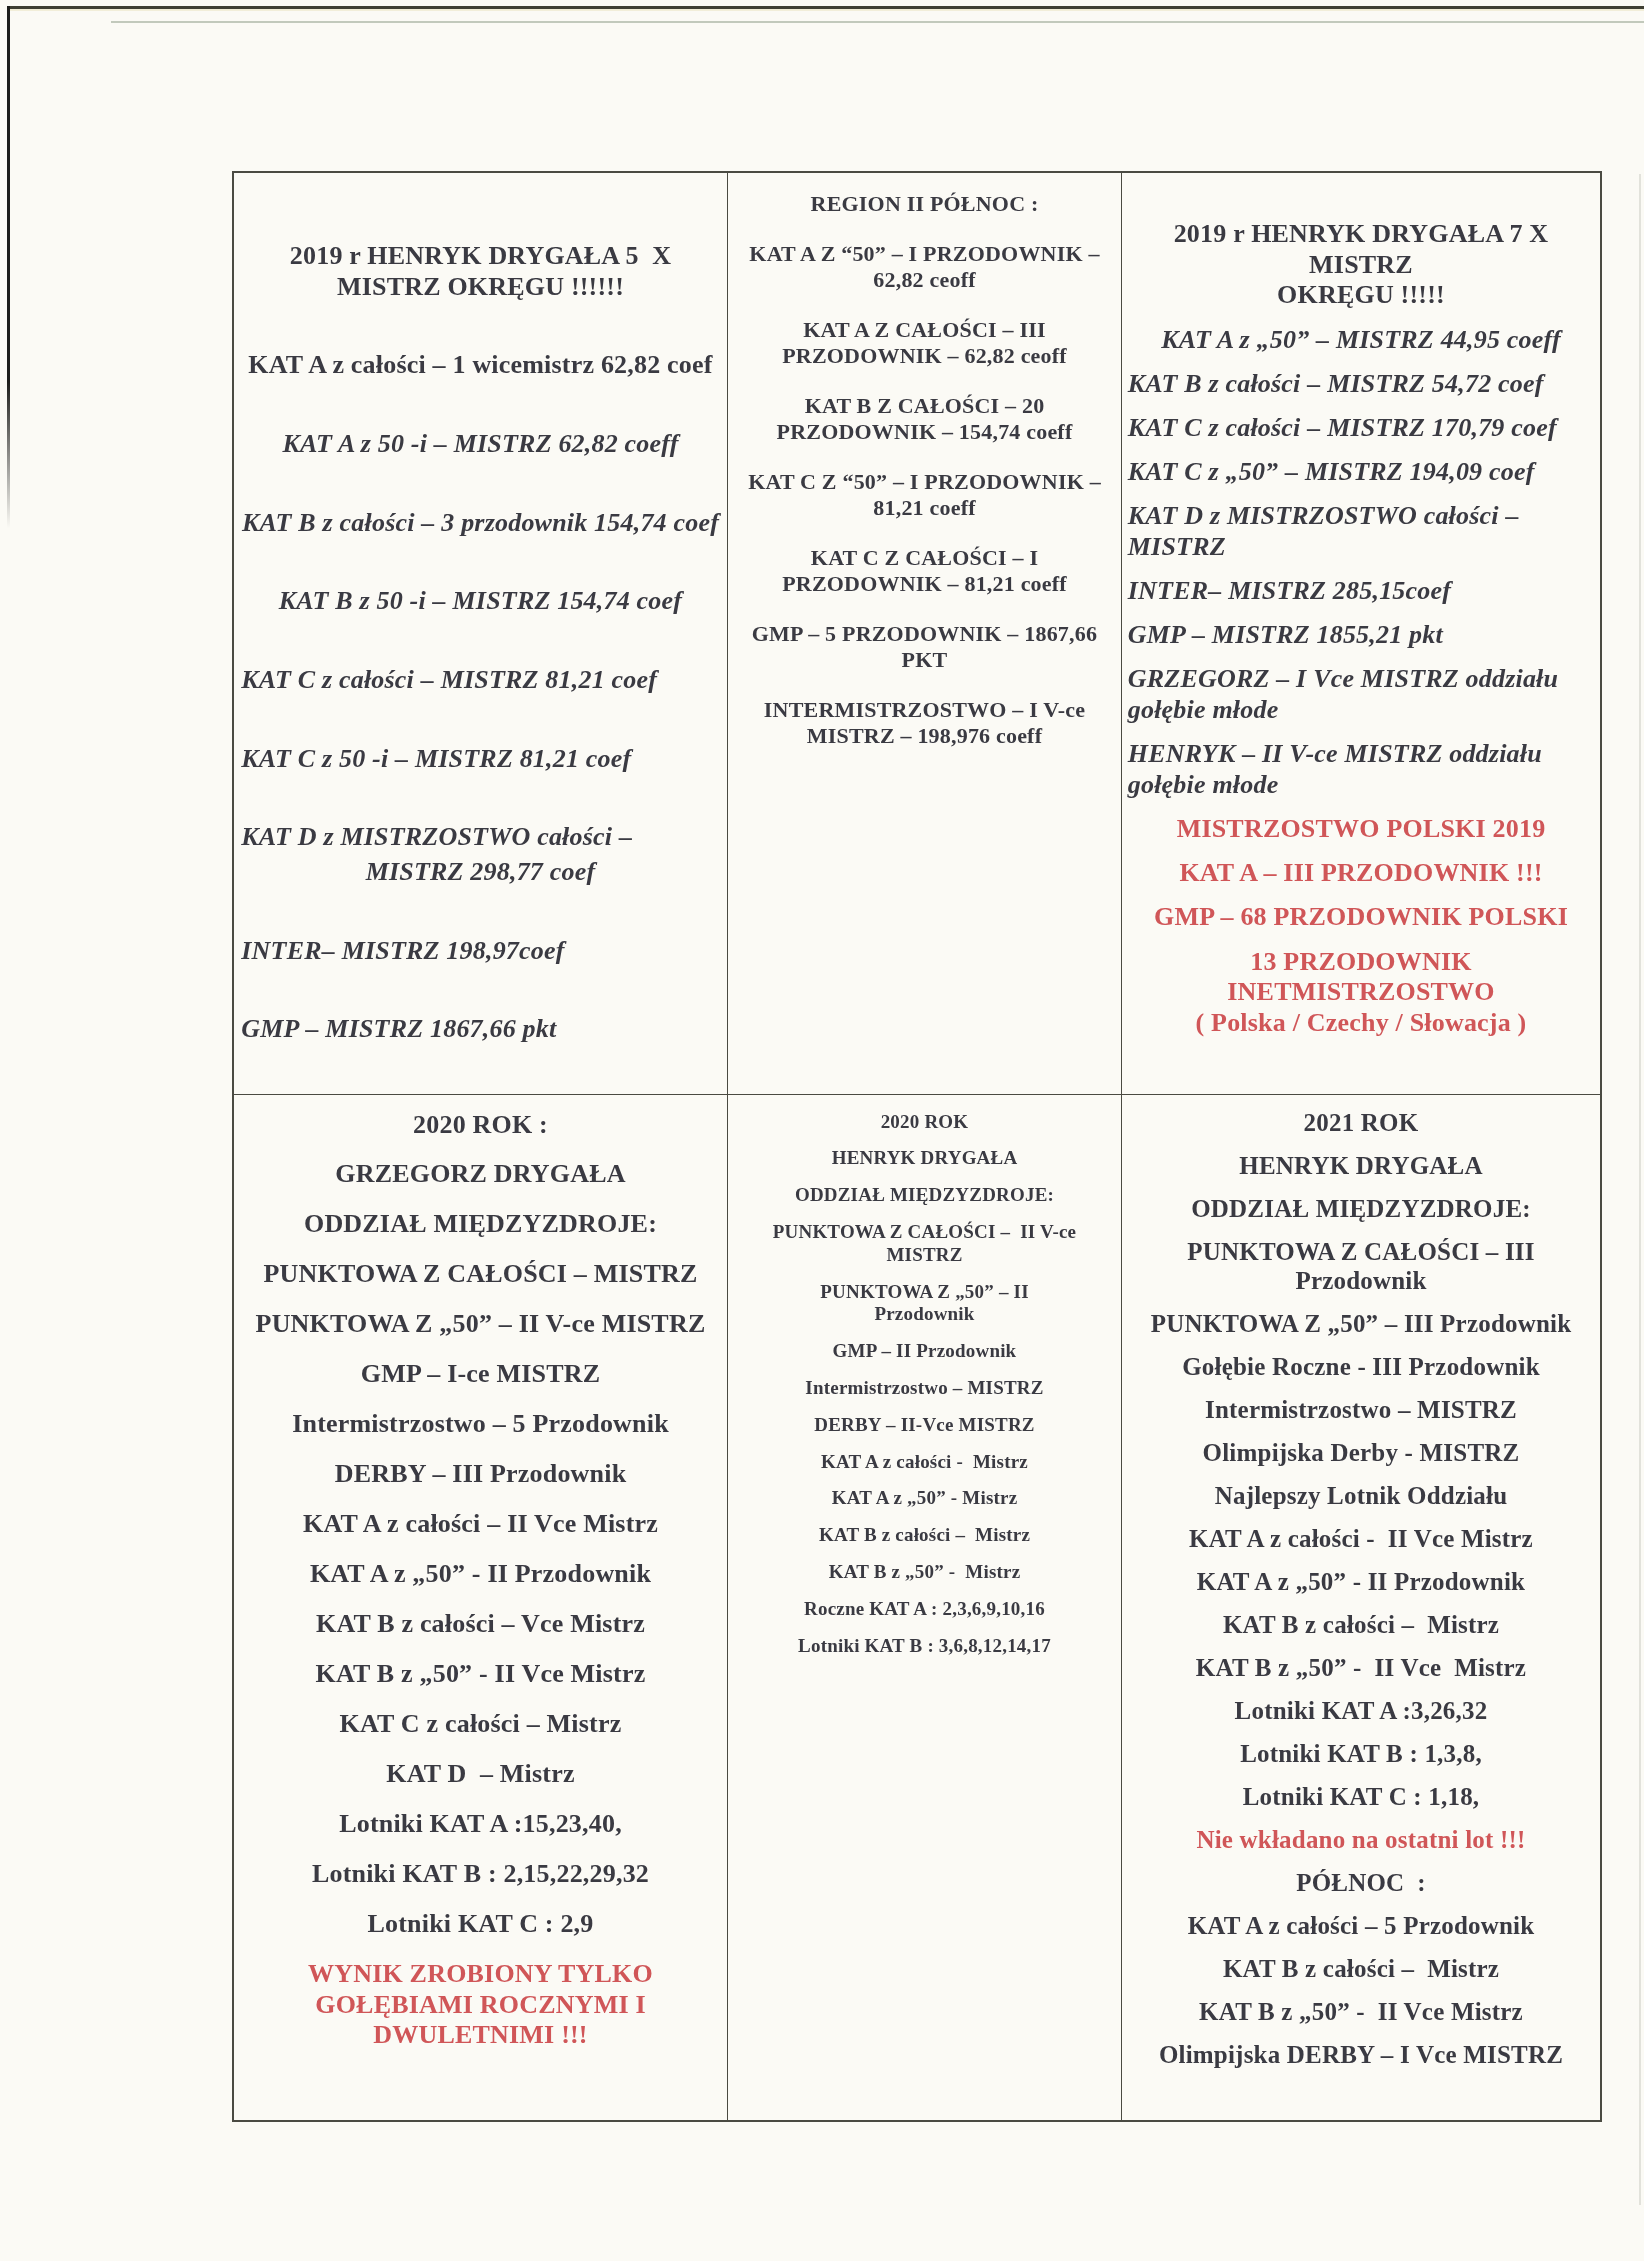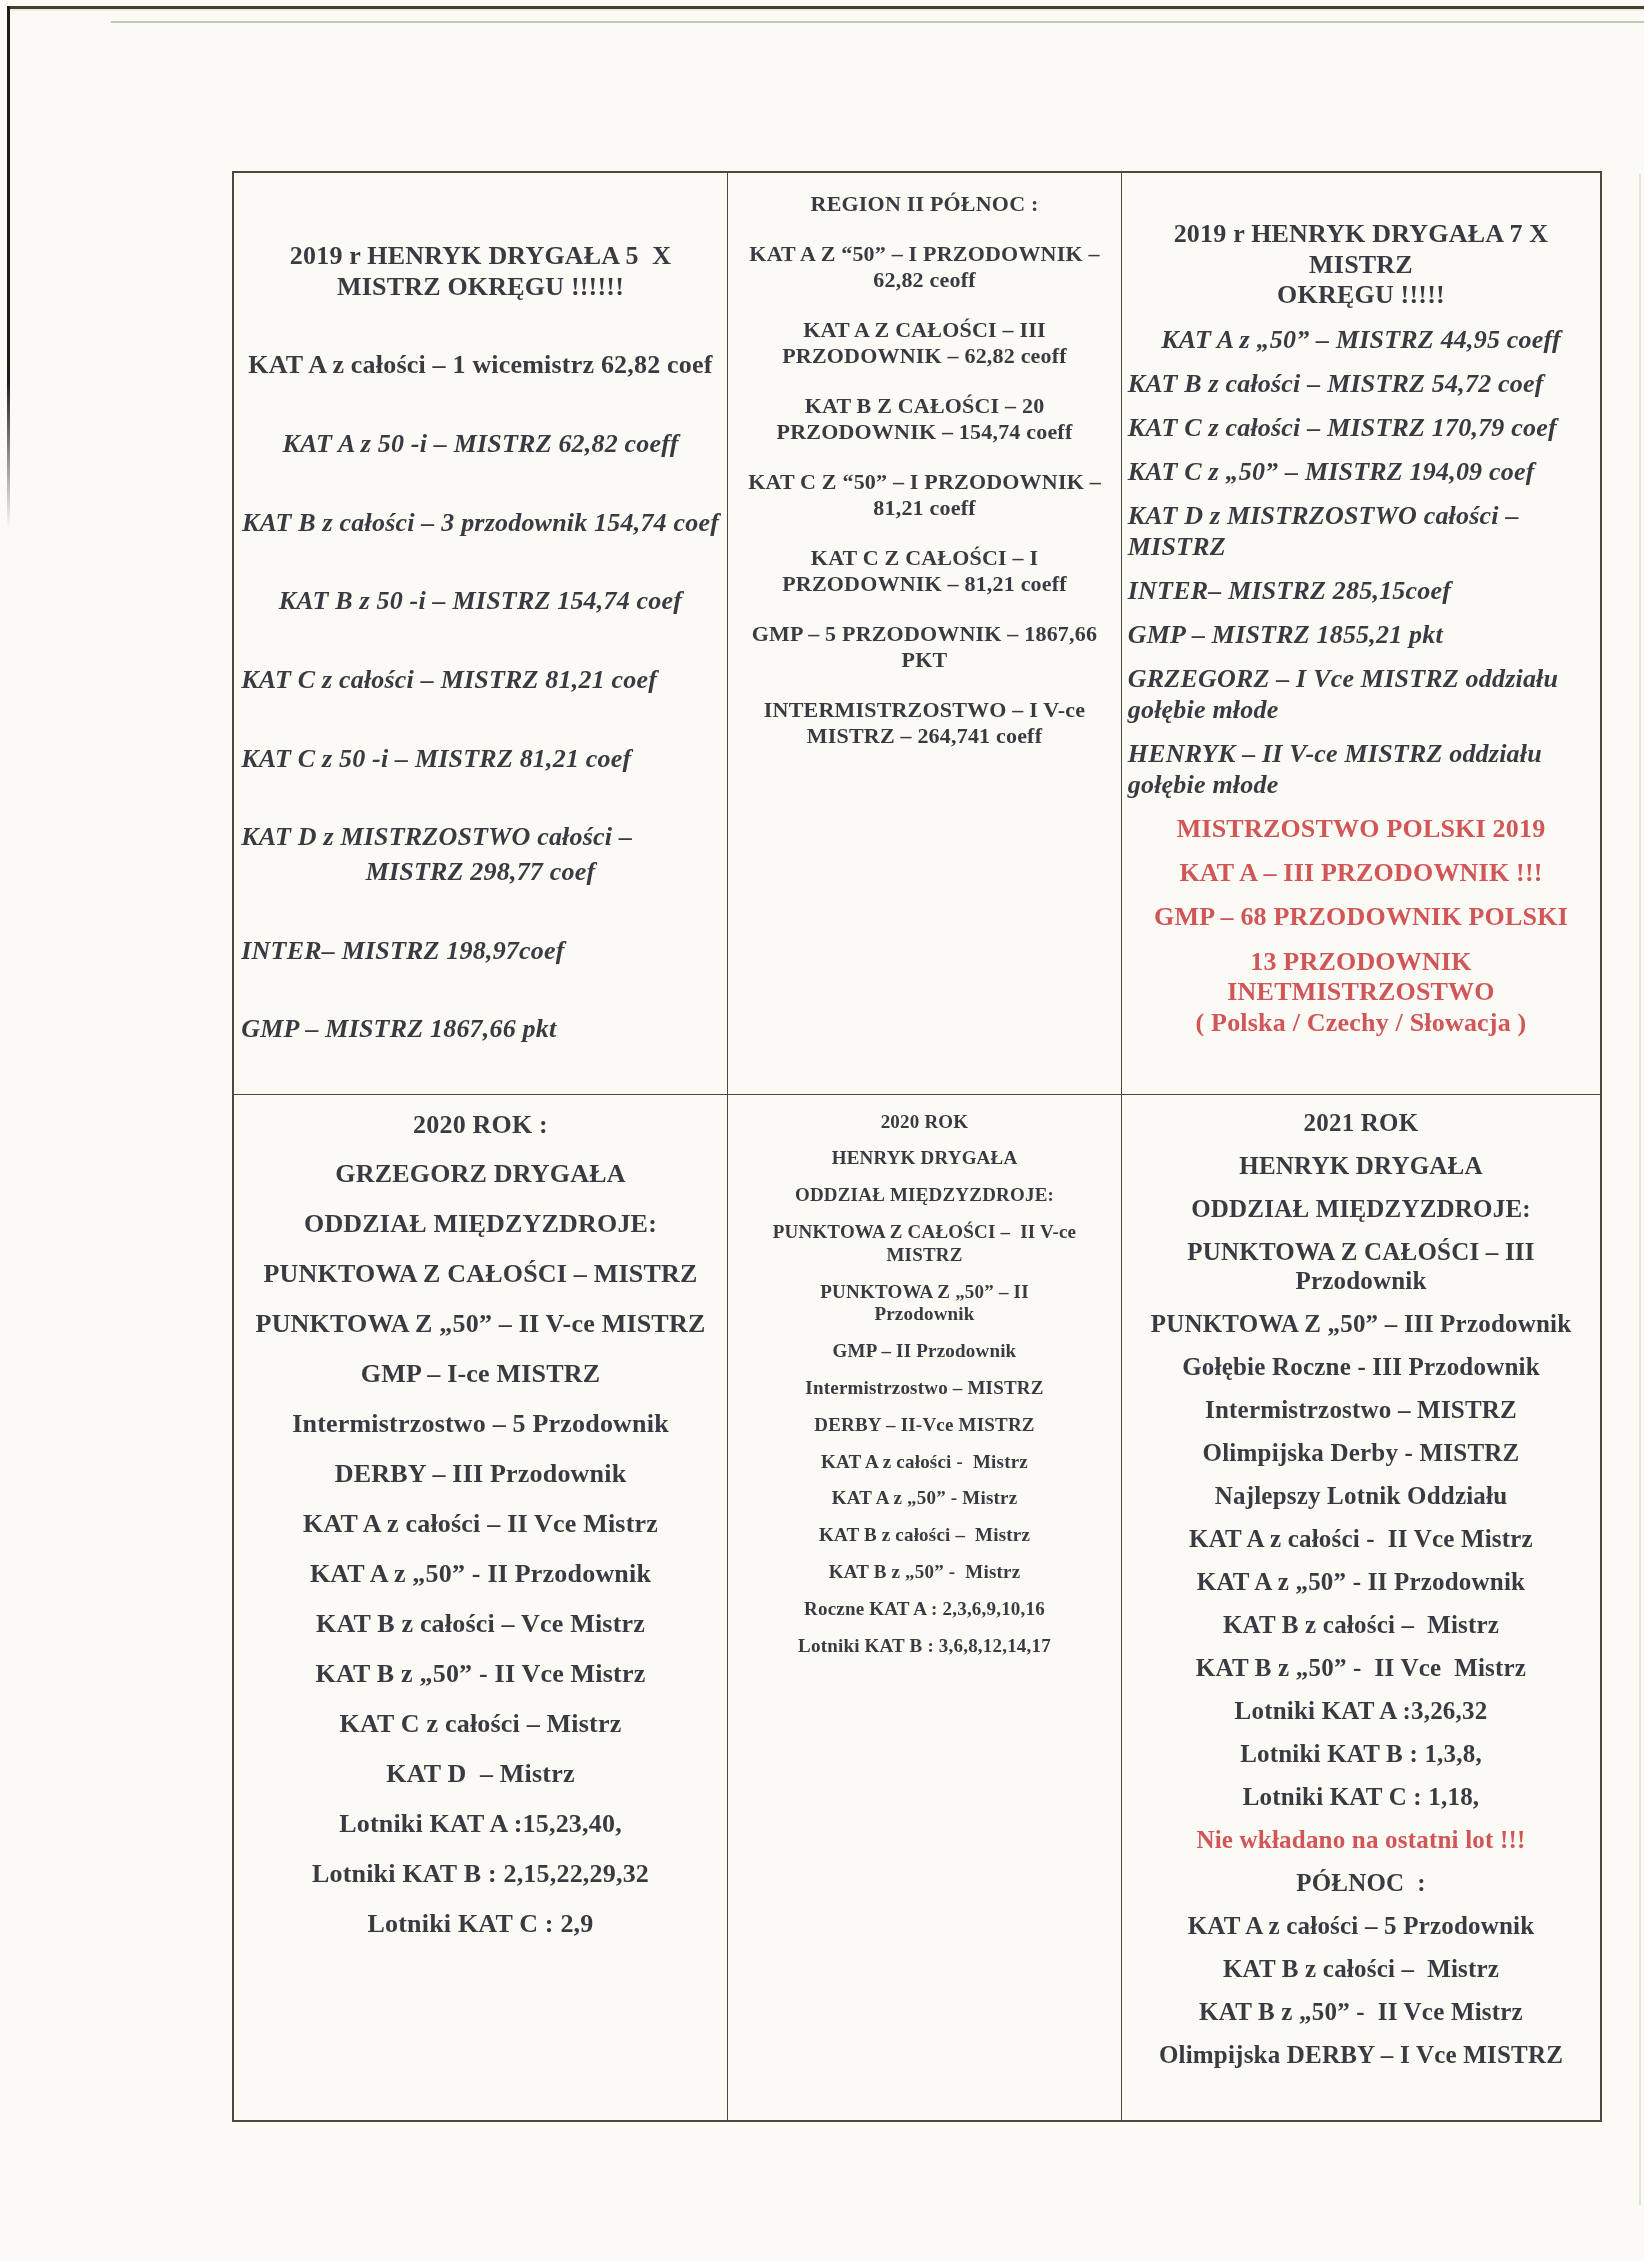--- a/index.html
+++ b/index.html
@@ -102,21 +102,21 @@
 PRZODOWNIK – 62,82 ceoff</div>
         <div class="ln">KAT B Z CAŁOŚCI – 20
 PRZODOWNIK – 154,74 coeff</div>
         <div class="ln">KAT C Z “50” – I PRZODOWNIK –
 81,21 coeff</div>
         <div class="ln">KAT C Z CAŁOŚCI – I
 PRZODOWNIK – 81,21 coeff</div>
         <div class="ln">GMP – 5 PRZODOWNIK – 1867,66
 PKT</div>
         <div class="ln">INTERMISTRZOSTWO – I V-ce
-MISTRZ – 264,741 coeff</div>
+MISTRZ – 198,976 coeff</div>
       </div>
     <div class="cell c3">
         <div class="ln">2019 r HENRYK DRYGAŁA 7 X MISTRZ
 OKRĘGU !!!!!</div>
         <div class="ln it">KAT A z „50” – MISTRZ 44,95 coeff</div>
         <div class="ln it left">KAT B z całości – MISTRZ 54,72 coef</div>
         <div class="ln it left">KAT C z całości – MISTRZ 170,79 coef</div>
         <div class="ln it left">KAT C z „50” – MISTRZ 194,09 coef</div>
         <div class="ln it left">KAT D z MISTRZOSTWO całości –
 MISTRZ</div>
@@ -143,20 +143,23 @@
         <div class="ln">DERBY – III Przodownik</div>
         <div class="ln">KAT A z całości – II Vce Mistrz</div>
         <div class="ln">KAT A z „50” - II Przodownik</div>
         <div class="ln">KAT B z całości – Vce Mistrz</div>
         <div class="ln">KAT B z „50” - II Vce Mistrz</div>
         <div class="ln">KAT C z całości – Mistrz</div>
         <div class="ln">KAT D  – Mistrz</div>
         <div class="ln">Lotniki KAT A :15,23,40,</div>
         <div class="ln">Lotniki KAT B : 2,15,22,29,32</div>
         <div class="ln">Lotniki KAT C : 2,9</div>
+        <div class="ln red">WYNIK ZROBIONY TYLKO
+GOŁĘBIAMI ROCZNYMI I
+DWULETNIMI !!!</div>
       </div>
     <div class="cell c5">
         <div class="ln">2020 ROK</div>
         <div class="ln">HENRYK DRYGAŁA</div>
         <div class="ln">ODDZIAŁ MIĘDZYZDROJE:</div>
         <div class="ln">PUNKTOWA Z CAŁOŚCI –  II V-ce
 MISTRZ</div>
         <div class="ln">PUNKTOWA Z „50” – II
 Przodownik</div>
         <div class="ln">GMP – II Przodownik</div>

